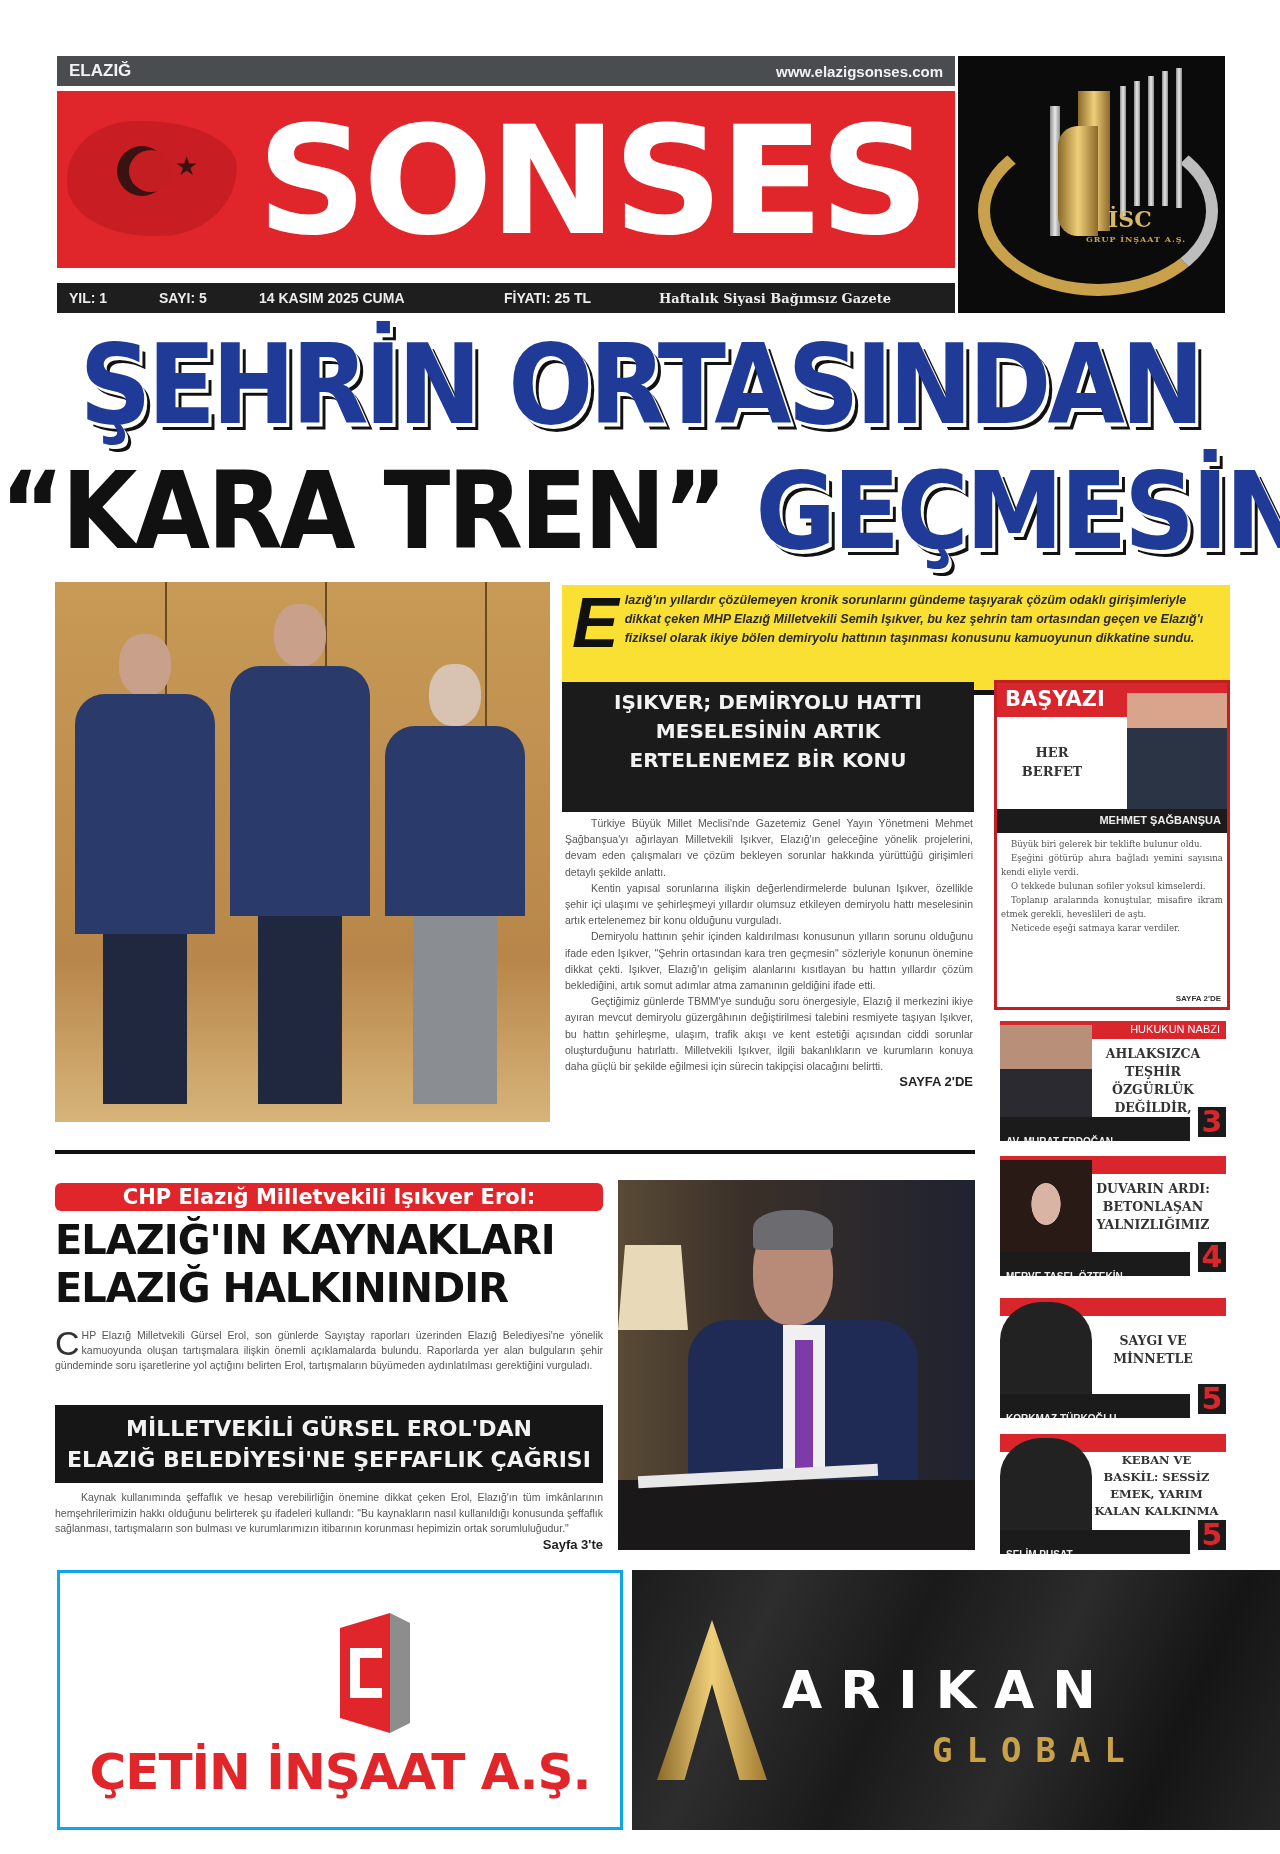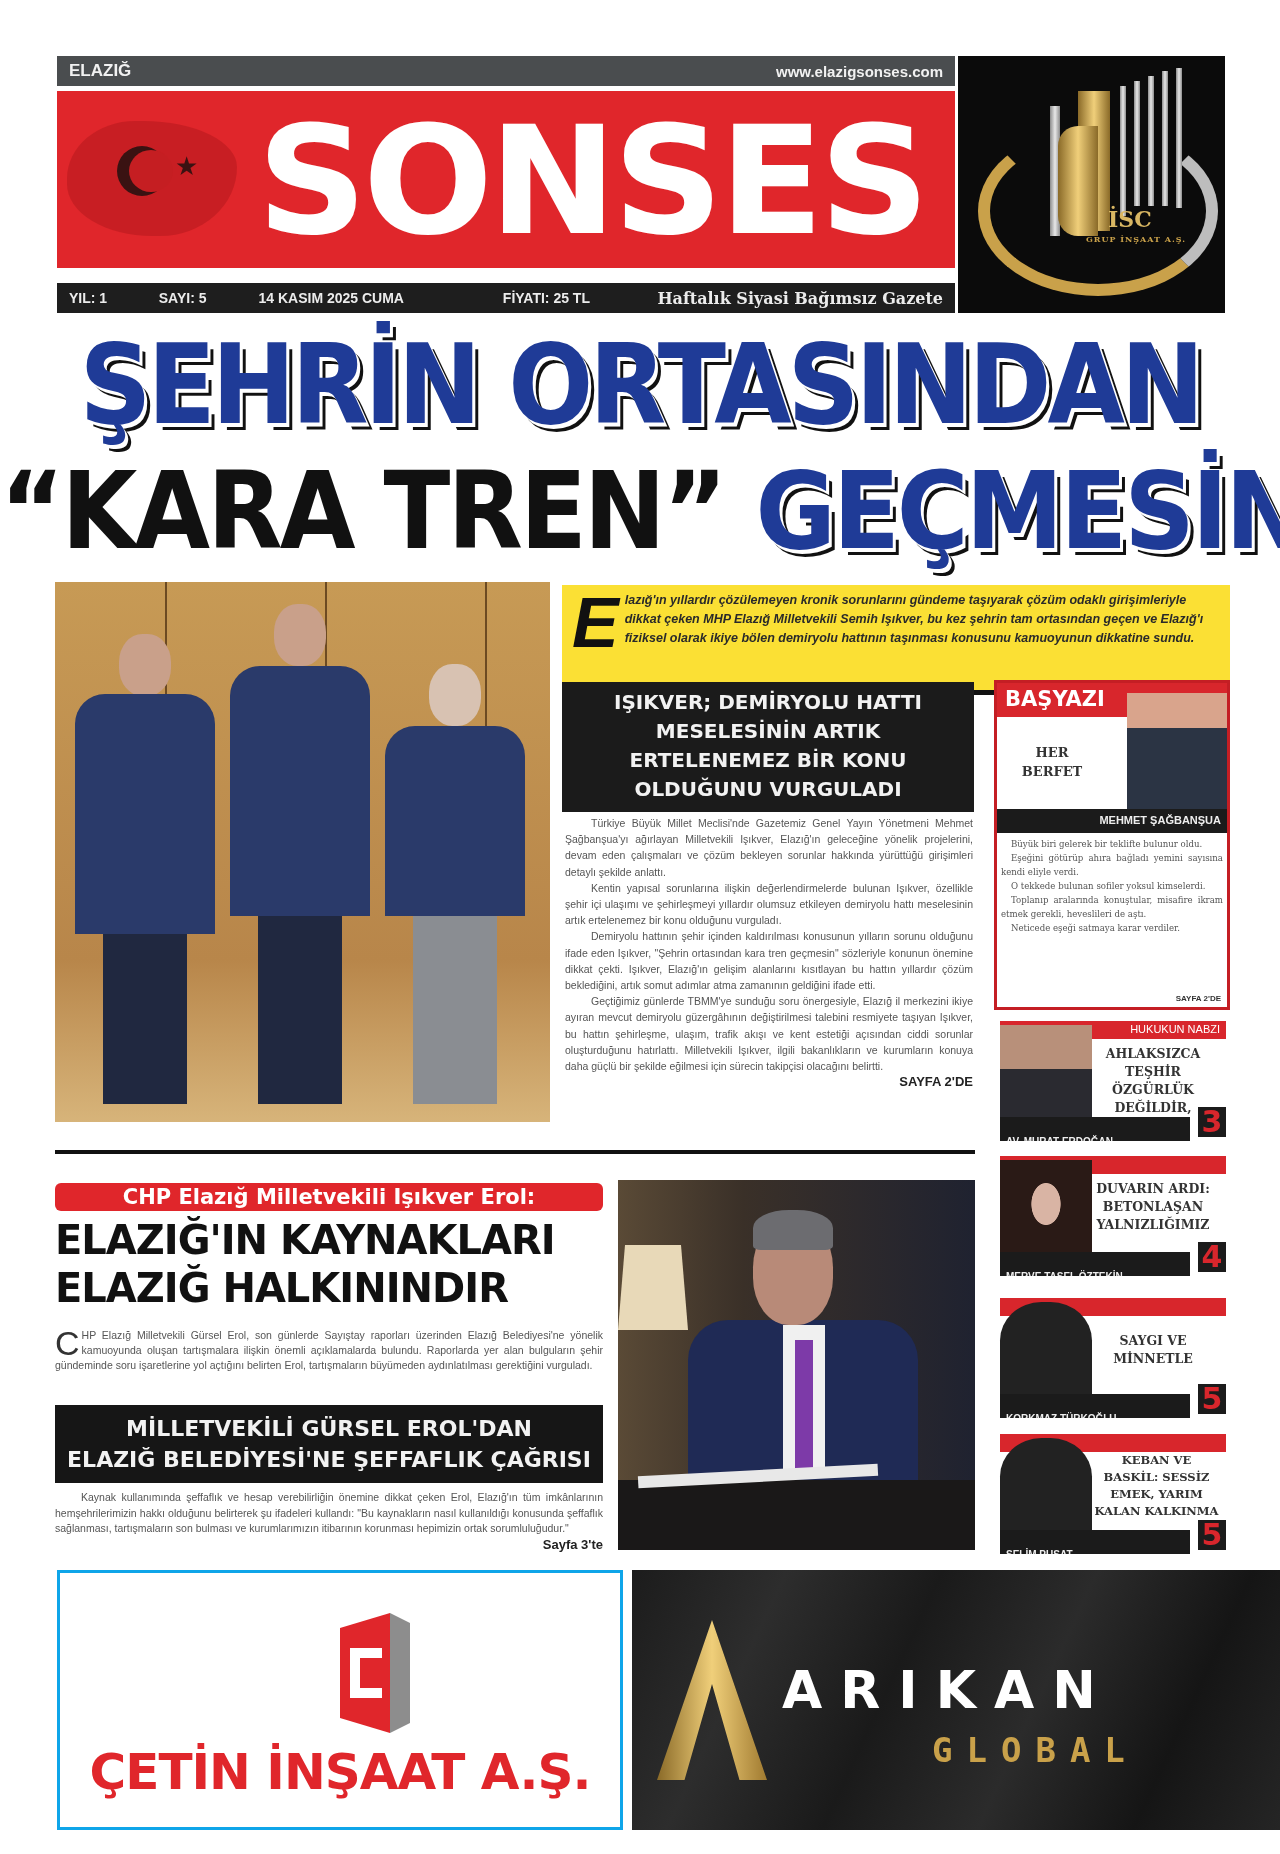--- a/index.html
+++ b/index.html
@@ -100,21 +100,21 @@
   <div class="map"></div>
   <div class="crescent"></div>
   <div class="star">★</div>
   <div class="logo">SONSES</div>
 </div>
 <div class="abs infobar">
   <span style="width:90px">YIL: 1</span>
   <span style="width:100px">SAYI: 5</span>
   <span style="width:245px">14 KASIM 2025 CUMA</span>
   <span style="width:155px">FİYATI: 25 TL</span>
-  <span style="font-family:'DejaVu Serif',serif;font-size:16px">Haftalık Siyasi Bağımsız Gazete</span>
+  <span style="font-family:'DejaVu Serif',serif;font-size:13px">Haftalık Siyasi Bağımsız Gazete</span>
 </div>
 <div class="abs isc">
   <div class="ring"></div>
   <div class="bar" style="left:92px;top:50px;width:10px;height:130px"></div>
   <div class="gold" style="left:120px;top:35px;width:32px;height:140px"></div>
   <div class="gold" style="left:100px;top:70px;width:40px;height:110px;border-radius:20px 0 0 20px"></div>
   <div class="bar" style="left:162px;top:30px;width:6px;height:130px"></div>
   <div class="bar" style="left:176px;top:25px;width:6px;height:125px"></div>
   <div class="bar" style="left:190px;top:20px;width:6px;height:130px"></div>
   <div class="bar" style="left:204px;top:15px;width:6px;height:135px"></div>
@@ -152,21 +152,20 @@
 
 <div class="abs lead">
   <span class="drop">E</span>
   <span>lazığ'ın yıllardır çözülemeyen kronik sorunlarını gündeme taşıyarak çözüm odaklı girişimleriyle dikkat çeken MHP Elazığ Milletvekili Semih Işıkver, bu kez şehrin tam ortasından geçen ve Elazığ'ı fiziksel olarak ikiye bölen demiryolu hattının taşınması konusunu kamuoyunun dikkatine sundu.</span>
 </div>
 
 <div class="abs midhead">
   <div>IŞIKVER; DEMİRYOLU HATTI</div>
   <div>MESELESİNİN ARTIK</div>
   <div>ERTELENEMEZ BİR KONU</div>
-  <div>OLDUĞUNU  VURGULADI</div>
 </div>
 <div class="abs midbody">
   <p>Türkiye Büyük Millet Meclisi'nde Gazetemiz Genel Yayın Yönetmeni Mehmet Şağbanşua'yı ağırlayan Milletvekili Işıkver, Elazığ'ın geleceğine yönelik projelerini, devam eden çalışmaları ve çözüm bekleyen sorunlar hakkında yürüttüğü girişimleri detaylı şekilde anlattı.</p>
   <p>Kentin yapısal sorunlarına ilişkin değerlendirmelerde bulunan Işıkver, özellikle şehir içi ulaşımı ve şehirleşmeyi yıllardır olumsuz etkileyen demiryolu hattı meselesinin artık ertelenemez bir konu olduğunu vurguladı.</p>
   <p>Demiryolu hattının şehir içinden kaldırılması konusunun yılların sorunu olduğunu ifade eden Işıkver, "Şehrin ortasından kara tren geçmesin" sözleriyle konunun önemine dikkat çekti. Işıkver, Elazığ'ın gelişim alanlarını kısıtlayan bu hattın yıllardır çözüm beklediğini, artık somut adımlar atma zamanının geldiğini ifade etti.</p>
   <p>Geçtiğimiz günlerde TBMM'ye sunduğu soru önergesiyle, Elazığ il merkezini ikiye ayıran mevcut demiryolu güzergâhının değiştirilmesi talebini resmiyete taşıyan Işıkver, bu hattın şehirleşme, ulaşım, trafik akışı ve kent estetiği açısından ciddi sorunlar oluşturduğunu hatırlattı. Milletvekili Işıkver, ilgili bakanlıkların ve kurumların konuya daha güçlü bir şekilde eğilmesi için sürecin takipçisi olacağını belirtti.</p>
   <span class="sayfa">SAYFA 2'DE</span>
 </div>
 
 <div class="abs bas">

